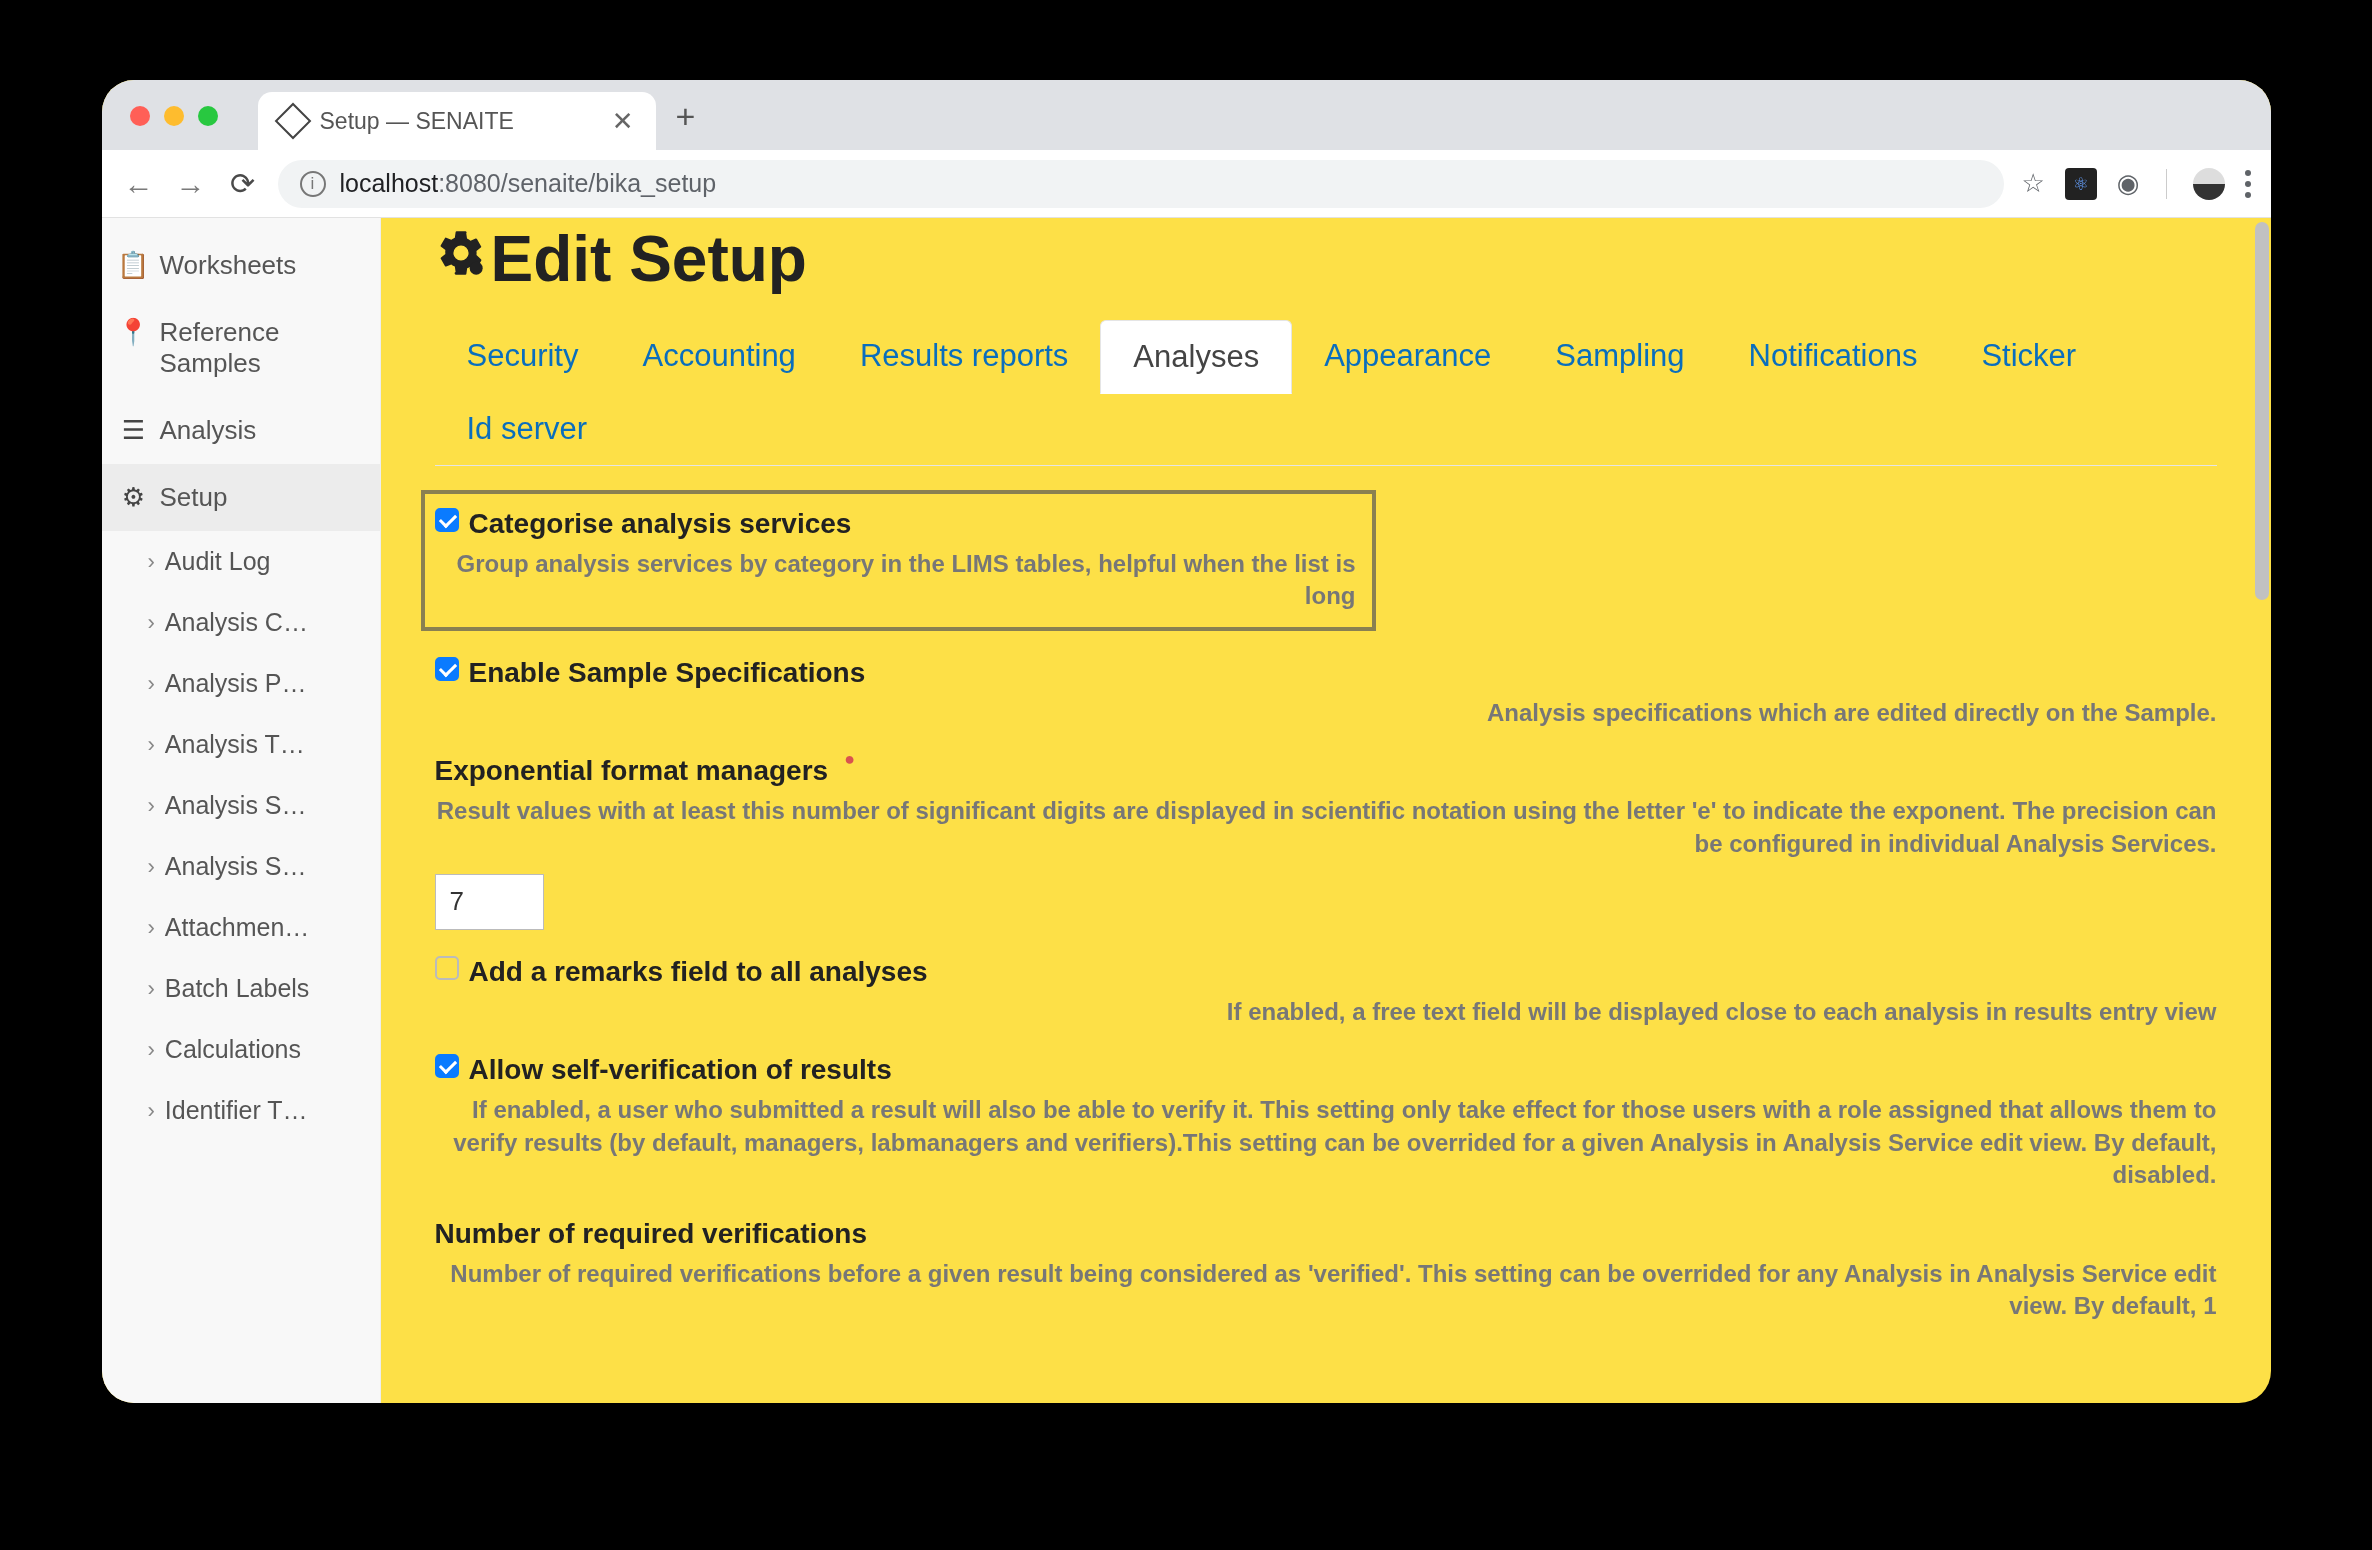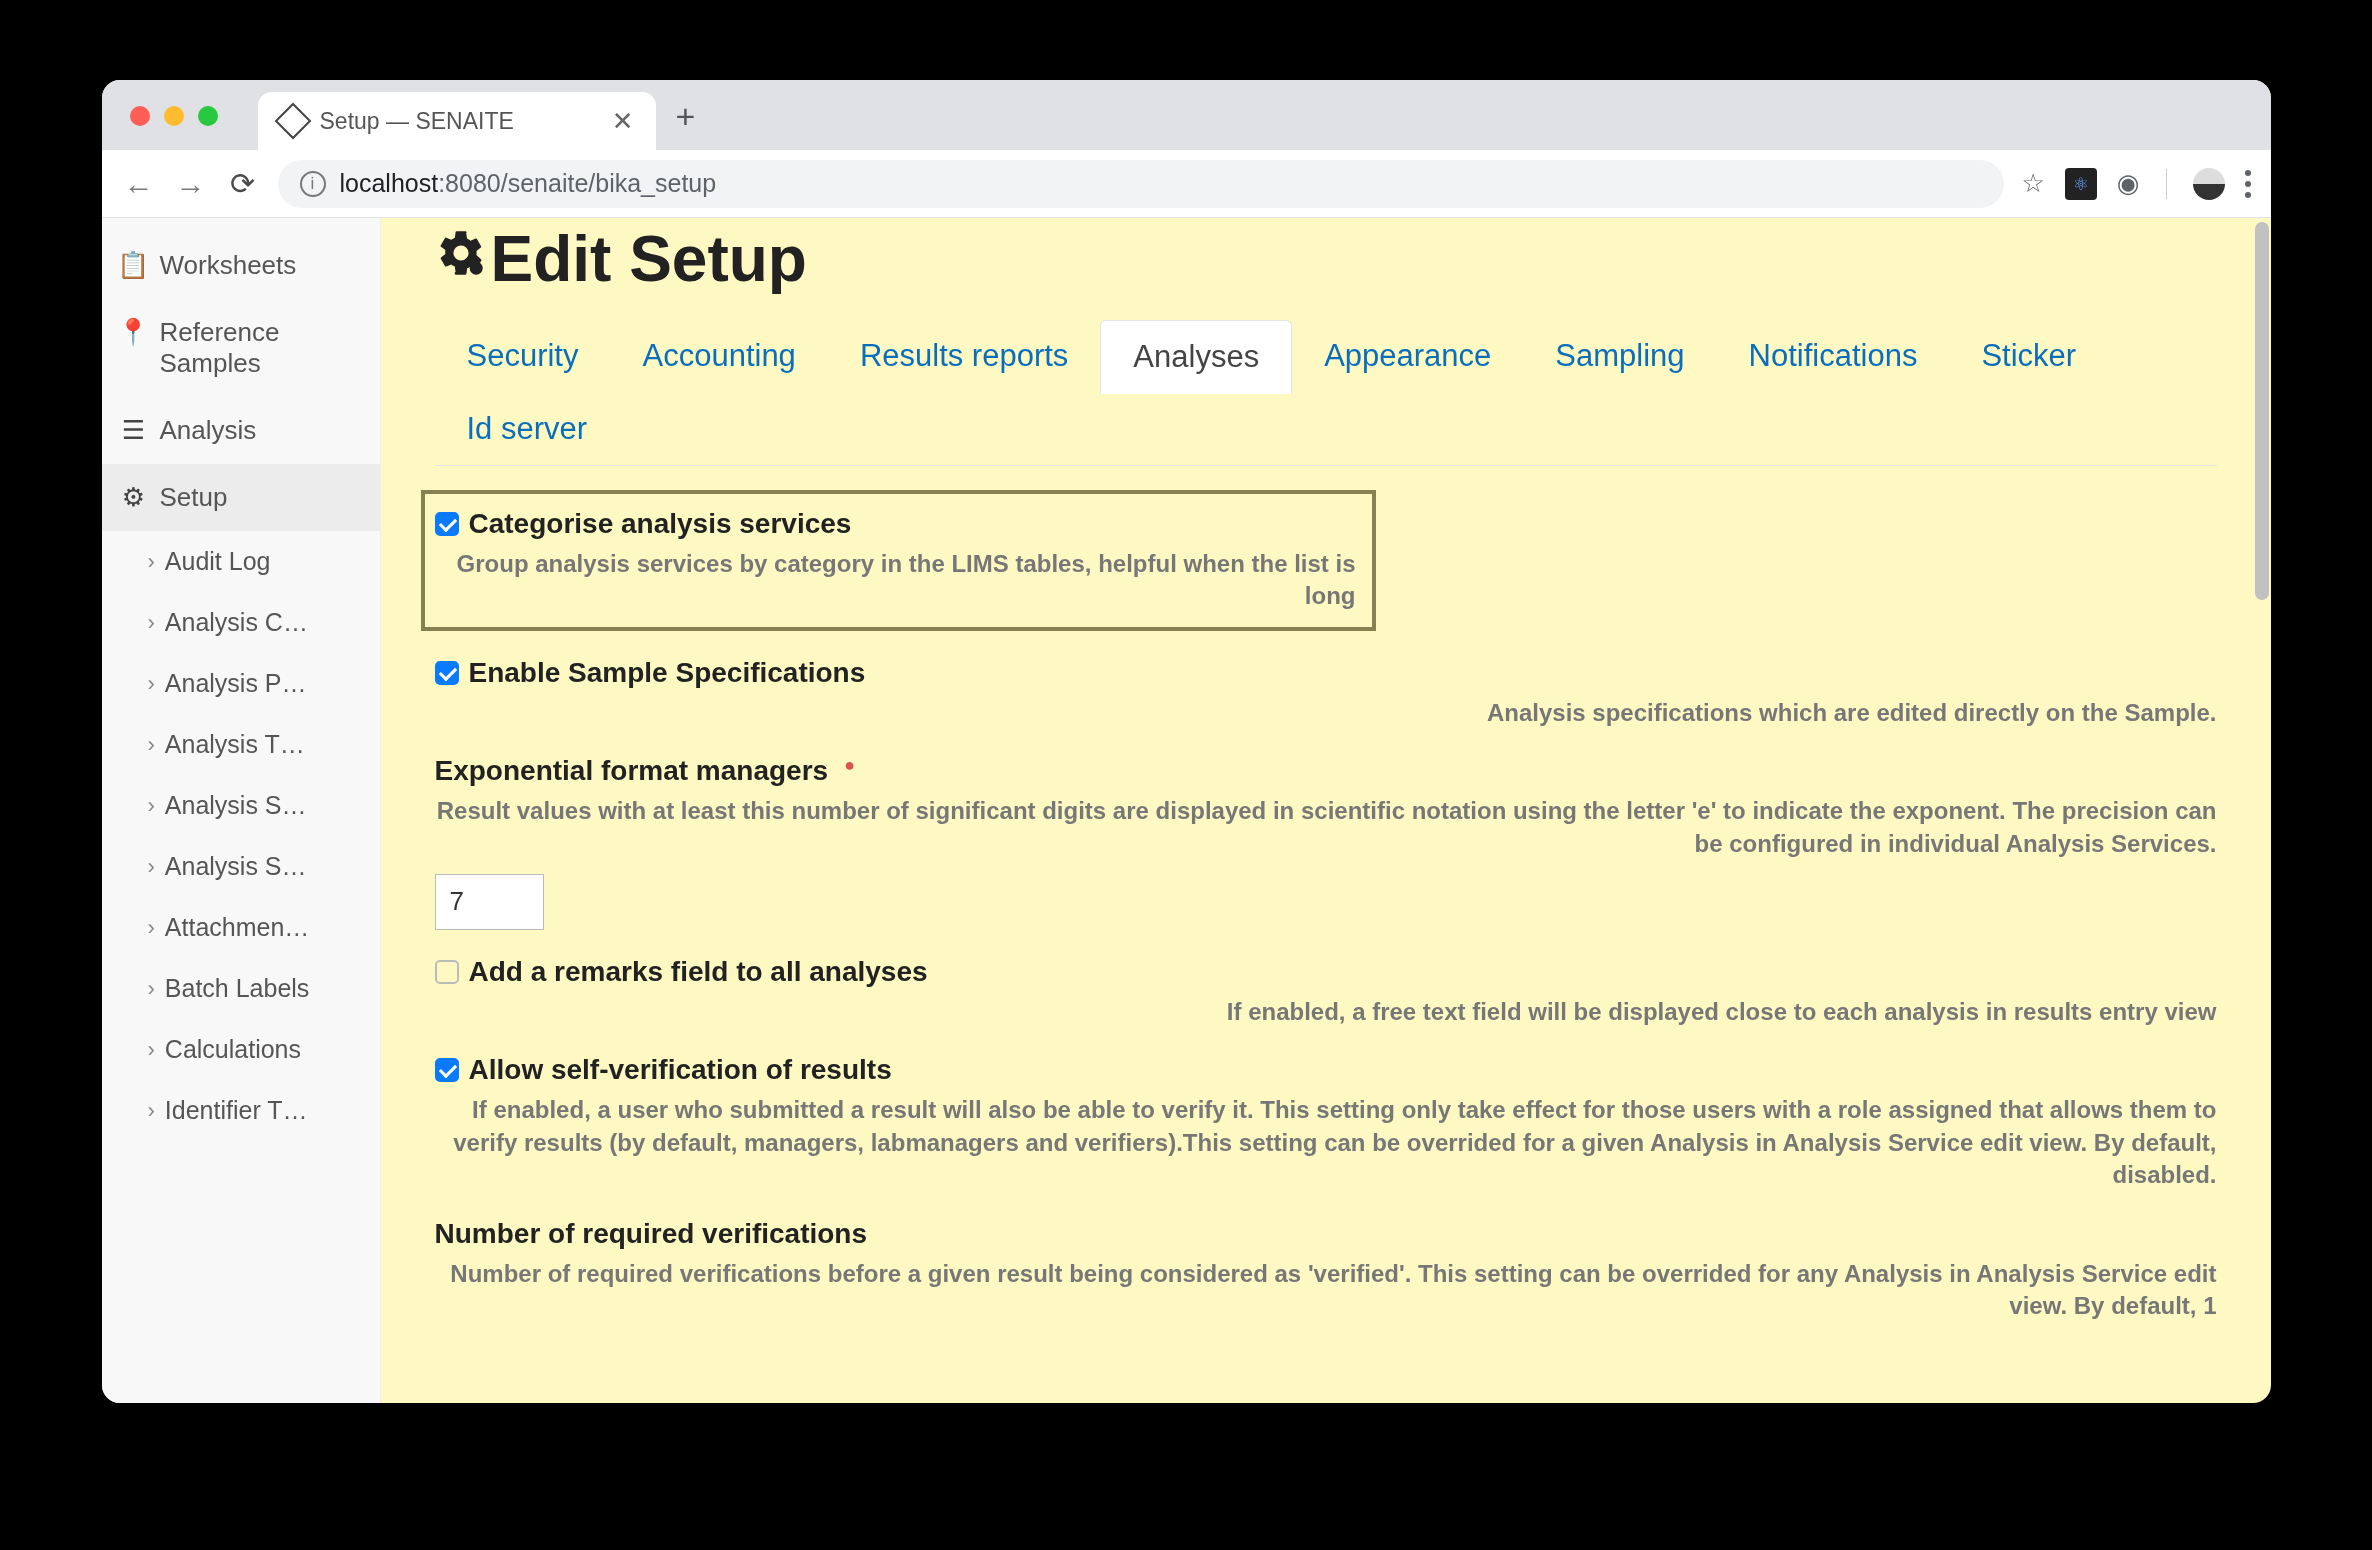--- a/index.html
+++ b/index.html
@@ -9,22 +9,22 @@
     width: 2372px;
     height: 1550px;
     display: flex;
     align-items: flex-start;
     justify-content: center;
     padding-top: 80px;
   }
   .browser-window {
     width: 2169px;
     height: 1323px;
-    background: #fef9c3;
-    border-radius: 18px;
+    background: #fde047;
+    border-radius: 32px;
     overflow: hidden;
     box-shadow: 0 30px 80px rgba(0,0,0,0.8);
     display: flex;
     flex-direction: column;
   }
   .titlebar {
     height: 70px;
     background: #dfe1e5;
     display: flex;
     align-items: flex-end;
@@ -191,21 +191,20 @@
   }
   .field.highlighted {
     border: 4px solid #898051;
     padding: 14px 16px 14px 10px;
     margin-left: -14px;
     display: inline-block;
     width: 955px;
   }
   .field-head {
     display: flex;
-    align-items: center;
     gap: 10px;
     font-size: 28px;
     font-weight: 700;
     color: #222;
   }
   .field-head .req { color: #d9534f; font-size: 18px; margin-left: 6px; position: relative; top: -6px;}
   .field-desc {
     font-size: 24px;
     color: #777;
     margin-top: 8px;

